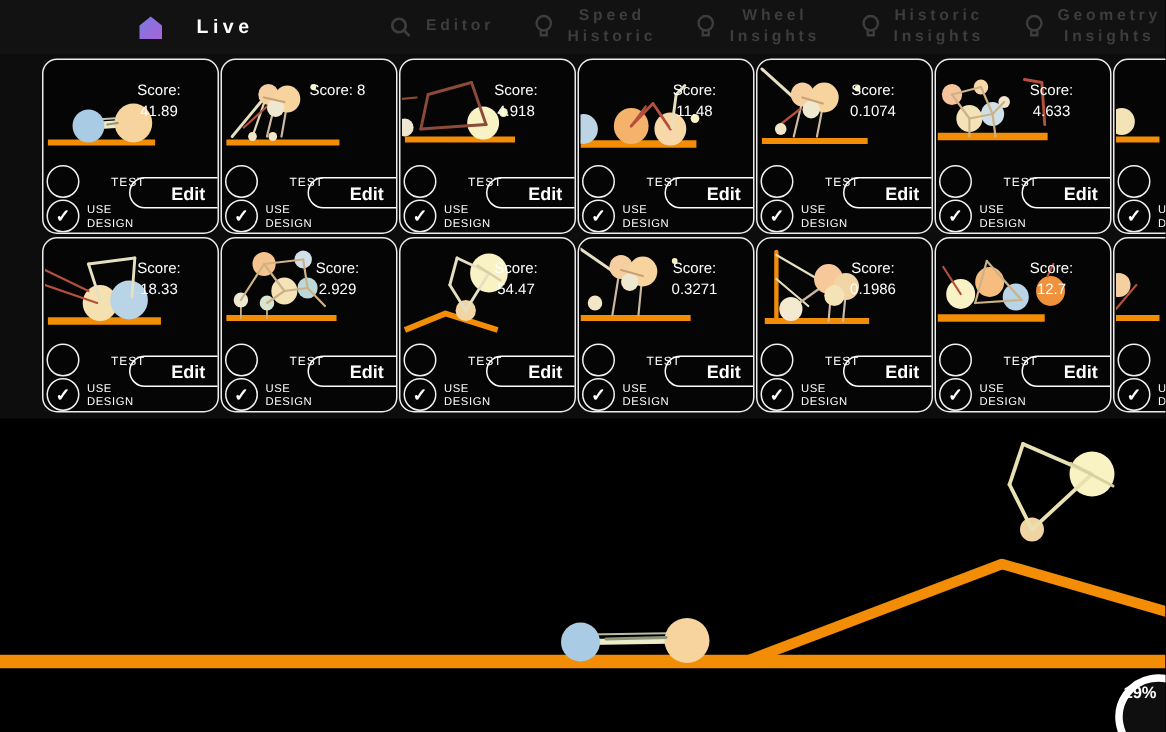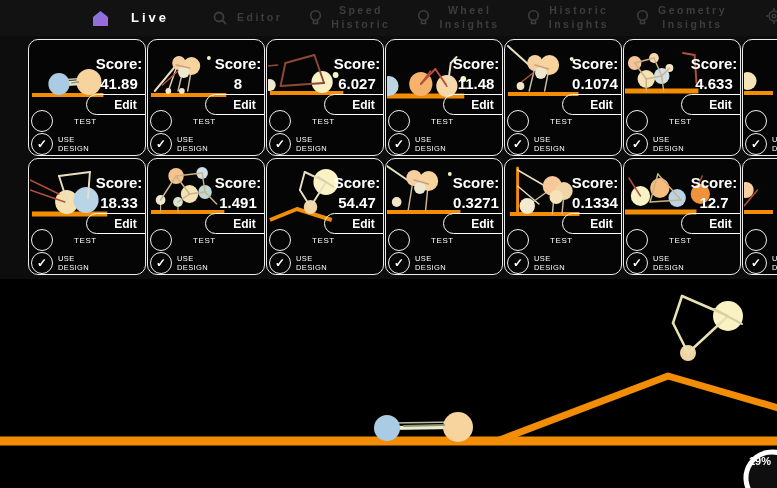--- a/index.html
+++ b/index.html
@@ -4,46 +4,46 @@
 <style>
   * { margin:0; padding:0; box-sizing:border-box; }
   html,body { width:777px; height:488px; }
   body { position:relative; width:777px; height:488px; background:#000; overflow:hidden;
          font-family:"Liberation Sans", sans-serif; }
 
   
   .topnav { position:absolute; top:0; left:0; right:0; height:36px; background:#121212;
             display:flex; align-items:center; padding-left:92px; gap:27px; }
   .nav-item { display:flex; align-items:center; gap:9px; cursor:pointer; flex:none; }
-  .nav-item.first { margin-right:16px;gap:22px; }
+  .nav-item.first { margin-right:63px;gap:22px; }
   .nav-label { color:#3d3d3d; font-weight:bold; font-size:10.5px; letter-spacing:2.5px;
                white-space:pre-line; text-align:center; line-height:1.3; }
   .nav-item.active .nav-label { color:#fff; font-size:13px; letter-spacing:3px; }
   .nav-icon { display:flex; align-items:center; }
   .gear-wrap { margin-left:auto; margin-right:-6px; flex:none; }
 
   
   .board { position:absolute; top:36px; left:0; right:0; height:243px; background:#0d0d0d; }
   .grid { position:absolute; top:39px; left:28px; display:grid;
           grid-template-columns:repeat(7,118px); grid-auto-rows:117px; gap:2px 1px; width:840px; }
   .card { position:relative; border:1.5px solid #ececec; border-radius:10px; background:#050505; overflow:hidden; }
   .thumb { position:absolute; top:1px; left:1px; width:114px; height:64px; }
-  .score { position:absolute; top:14px; right:1px; width:50px; color:#fff; font-size:15px;
-           font-weight:bold; text-align:center; line-height:1.35; }
+  .score { position:absolute; top:14px; right:14px; width:50px; color:#fff; font-size:10px;
+           font-weight:normal; text-align:center; line-height:1.35; }
   .test-circle, .use-circle { position:absolute; left:2px; width:22px; height:22px;
            border:1.5px solid #f0f0f0; border-radius:50%; cursor:pointer;
            display:flex; align-items:center; justify-content:center; }
   .test-circle { top:70px; }
   .use-circle  { top:93px; }
   .check { color:#fff; font-size:12px; font-weight:bold; line-height:1; }
   .test-label { position:absolute; left:45px; top:77px; color:#fff; font-size:8px;
                 font-weight:normal; letter-spacing:.6px; }
   .use-label  { position:absolute; left:29px; top:95px; color:#fff; font-size:7.5px;
                 font-weight:normal; letter-spacing:.4px; white-space:pre-line; line-height:1.25; }
-  .edit-btn { position:absolute; left:57px; top:54px; width:79px; height:21px;
+  .edit-btn { position:absolute; left:57px; top:78px; width:79px; height:21px;
               border:1.5px solid #fff; border-radius:12px; color:#fff; font-size:12px;
               font-weight:bold; text-align:center; line-height:18px; cursor:pointer; background:transparent; }
 
   
   .sim { position:absolute; top:276px; left:0; width:777px; height:212px; }
   .progress { position:absolute; left:712px; top:446px; width:90px; height:60px; }
   .progress text { font-family:"Liberation Sans", sans-serif; font-weight:bold; }
 </style>
 </head>
 <body>
@@ -179,21 +179,21 @@
         <polyline points="2,52 78,52" fill="none" stroke="#f28d05" stroke-width="4" stroke-linejoin="round"></polyline>
         <line x1="0" y1="25" x2="10" y2="24" stroke="#8d4a38" stroke-width="1.5" stroke-linecap="round"></line>
         <circle cx="56" cy="41" r="11" fill="#f8f2c4"></circle>
         <circle cx="70" cy="34" r="3" fill="#f8f2c4"></circle>
         <circle cx="2" cy="44" r="6" fill="#eee8d0"></circle>
         <line x1="18" y1="22" x2="48" y2="14" stroke="#8d4a38" stroke-width="2" stroke-linecap="round"></line>
         <line x1="48" y1="14" x2="58" y2="42" stroke="#8d4a38" stroke-width="2" stroke-linecap="round"></line>
         <line x1="58" y1="42" x2="13" y2="45" stroke="#8d4a38" stroke-width="2" stroke-linecap="round"></line>
         <line x1="13" y1="45" x2="18" y2="22" stroke="#8d4a38" stroke-width="2" stroke-linecap="round"></line>
       </svg>
-    <div class="score">Score: 6.027</div>
+    <div class="score">Score: 4.918</div>
     <div class="test-circle"></div>
     <div class="test-label">TEST</div>
     <button class="edit-btn">Edit</button>
     <div class="use-circle">
         <span class="check">✓</span>
       </div>
     <div class="use-label">USE
 DESIGN</div>
   </div>
 
@@ -325,21 +325,21 @@
         <circle cx="12" cy="40" r="5" fill="#eee8d0"></circle>
         <circle cx="30" cy="42" r="5" fill="#d8e4d0"></circle>
         <line x1="28" y1="16" x2="55" y2="13" stroke="#cbb387" stroke-width="1.5" stroke-linecap="round"></line>
         <line x1="28" y1="16" x2="42" y2="34" stroke="#cbb387" stroke-width="1.5" stroke-linecap="round"></line>
         <line x1="55" y1="13" x2="58" y2="32" stroke="#cbb387" stroke-width="1.5" stroke-linecap="round"></line>
         <line x1="42" y1="34" x2="58" y2="32" stroke="#cbb387" stroke-width="1.5" stroke-linecap="round"></line>
         <line x1="28" y1="16" x2="12" y2="40" stroke="#cbb387" stroke-width="1.5" stroke-linecap="round"></line>
         <line x1="42" y1="34" x2="30" y2="42" stroke="#cbb387" stroke-width="1.5" stroke-linecap="round"></line>
         <line x1="58" y1="32" x2="70" y2="44" stroke="#cbb387" stroke-width="1.5" stroke-linecap="round"></line>
       </svg>
-    <div class="score">Score: 1.491</div>
+    <div class="score">Score: 2.929</div>
     <div class="test-circle"></div>
     <div class="test-label">TEST</div>
     <button class="edit-btn">Edit</button>
     <div class="use-circle">
         <span class="check">✓</span>
       </div>
     <div class="use-label">USE
 DESIGN</div>
   </div>
 
@@ -396,21 +396,21 @@
         <line x1="12" y1="10" x2="44" y2="28" stroke="#e7e0c0" stroke-width="1.5" stroke-linecap="round"></line>
         <line x1="12" y1="26" x2="34" y2="44" stroke="#e7e0c0" stroke-width="1.5" stroke-linecap="round"></line>
         <line x1="22" y1="46" x2="48" y2="28" stroke="#cbb9a2" stroke-width="1.5" stroke-linecap="round"></line>
         <line x1="50" y1="32" x2="48" y2="54" stroke="#cbb9a2" stroke-width="1.5" stroke-linecap="round"></line>
         <line x1="60" y1="34" x2="58" y2="54" stroke="#cbb9a2" stroke-width="1.5" stroke-linecap="round"></line>
         <circle cx="22" cy="46" r="8" fill="#f3ead0"></circle>
         <circle cx="48" cy="26" r="10" fill="#f6c89a"></circle>
         <circle cx="60" cy="31" r="9" fill="#f2d5a5"></circle>
         <circle cx="52" cy="37" r="7" fill="#f5e3b8"></circle>
       </svg>
-    <div class="score">Score: 0.1334</div>
+    <div class="score">Score: 0.1986</div>
     <div class="test-circle"></div>
     <div class="test-label">TEST</div>
     <button class="edit-btn">Edit</button>
     <div class="use-circle">
         <span class="check">✓</span>
       </div>
     <div class="use-label">USE
 DESIGN</div>
   </div>
 

